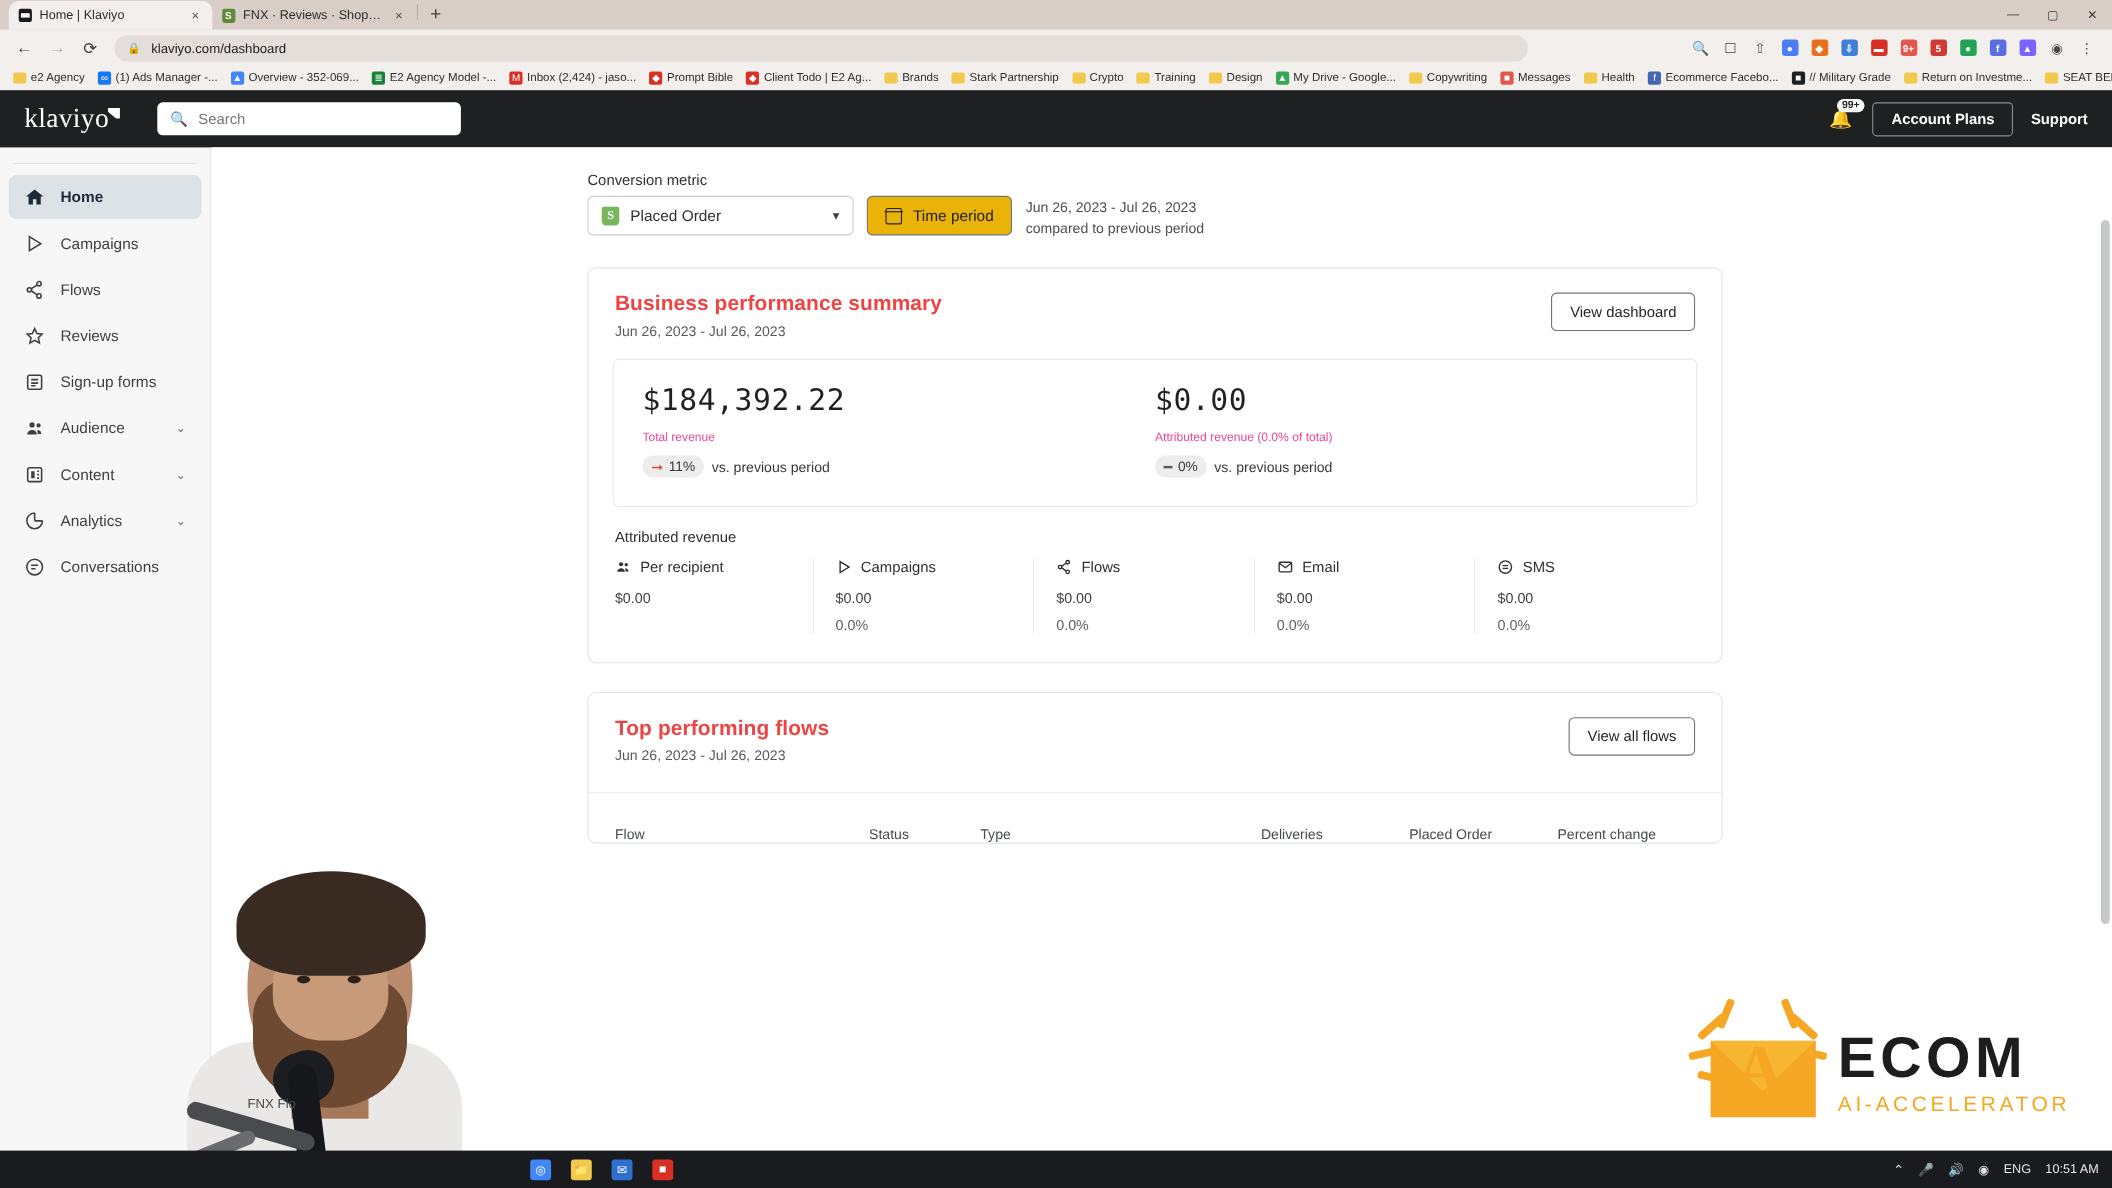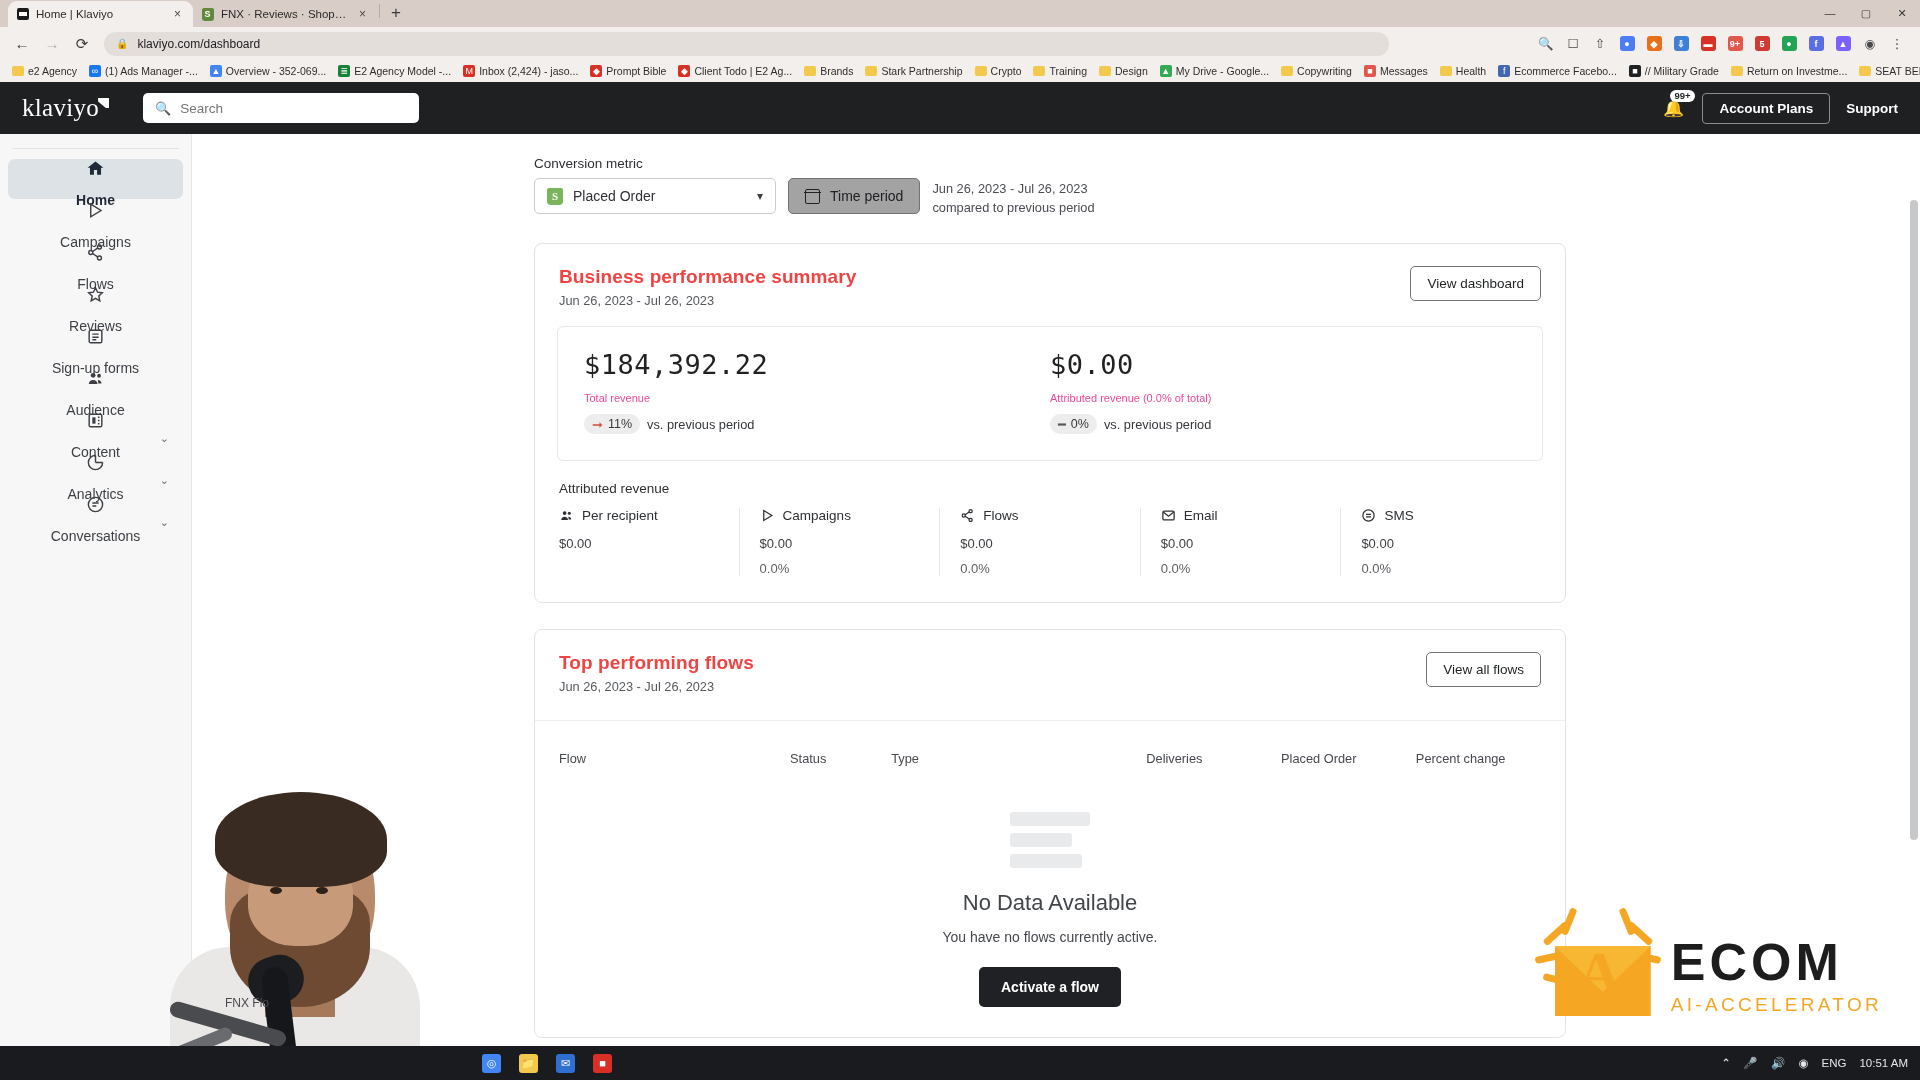--- a/index.html
+++ b/index.html
@@ -152,21 +152,21 @@
     position:relative; flex:0 0 23px;
   }
   .ring::after{ content:""; position:absolute; inset:6px; background:#f7f7f7; border-radius:50%; }
   .gs-text .gs-t1 { font-size:13px; color:#2f3033; font-weight:500; line-height:1.35;}
   .gs-text .gs-t2 { font-size:12px; color:#56585c; line-height:1.35;}
   .sb-div { height:1px; background:#e3e3e3; margin: 2px 12px 10px; }
 
   .navitem {
     display:flex; align-items:center; gap: 14px; height: 40px;
     margin: 2px 8px; padding: 0 14px; border-radius:7px;
-    font-size: 14px; color:#3c3f44;flex-direction:column;
+    font-size: 14px; color:#3c3f44;
   }
   .navitem.active { background:#dde2e6; color:#1f2937; font-weight:600; }
   .navitem .nicon { width:19px; height:19px; flex:0 0 19px; display:flex; align-items:center; justify-content:center;}
   .navitem .chev { margin-left:auto; font-size:11px; color:#6b6e73;}
   .nlabel{ white-space:nowrap; }
 
   .main {
     flex:1 1 auto; background:#fff; position:relative; overflow:hidden;
     padding-top: 22px;
   }
@@ -179,21 +179,21 @@
     display:flex; align-items:center; gap:10px; padding: 0 12px; background:#fff;
     font-size: 14px; color:#2e3033;
   }
   .shopify-ic {
     width:16px; height:17px; background:#7ab55c; border-radius:2px 2px 4px 4px;
     display:flex; align-items:center; justify-content:center; color:#fff;
     font-size:11px; font-weight:bold; font-family:"Liberation Serif", serif; flex:0 0 16px;
   }
   .select .sel-chev { margin-left:auto; font-size:12px; color:#3d3f43;}
   .timebtn {
-    height: 36px; border:1px solid #6f7479; border-radius:5px; background:#a3a3a3;
+    height: 36px; border:1px solid #6f7479; border-radius:5px; background:#eab308;
     display:flex; align-items:center; gap:10px; padding: 0 16px;
     font-size: 14px; color:#202124; font-weight:500;
   }
   .cal {
     width:15px; height:15px; border:1.6px solid #202124; border-radius:2px; position:relative;
     flex:0 0 15px;
   }
   .cal::before{ content:""; position:absolute; left:-1.6px; right:-1.6px; top:2px; height:1.6px; background:#202124;}
   .range { padding-top:2px; }
   .range div { font-size:12.8px; color:#4a4d52; line-height:1.45; }
@@ -738,30 +738,20 @@
               <div class="card-btn">View all flows</div>
             </div>
             <div class="tbl-head" id="tblhead">
                 <div class="th" style="width: 240px;">Flow</div>
                 <div class="th" style="width: 105px;">Status</div>
                 <div class="th" style="width: 265px;">Type</div>
                 <div class="th" style="width: 140px;">Deliveries</div>
                 <div class="th" style="width: 140px;">Placed Order</div>
                 <div class="th" style="width: 130px;">Percent change</div>
               </div>
-            <div class="empty">
-              <div class="skel">
-                <div class="sr w1"></div>
-                  <div class="sr w2"></div>
-                  <div class="sr w3"></div>
-              </div>
-              <div class="empty-t">No Data Available</div>
-              <div class="empty-s">You have no flows currently active.</div>
-              <div class="empty-btn">Activate a flow</div>
-            </div>
           </div>
 
         </div>
       </div>
     </div>
   </div>
 
   <div class="webcam">
     <div class="cam-hoodie"></div>
     <div class="cam-neck"></div>

